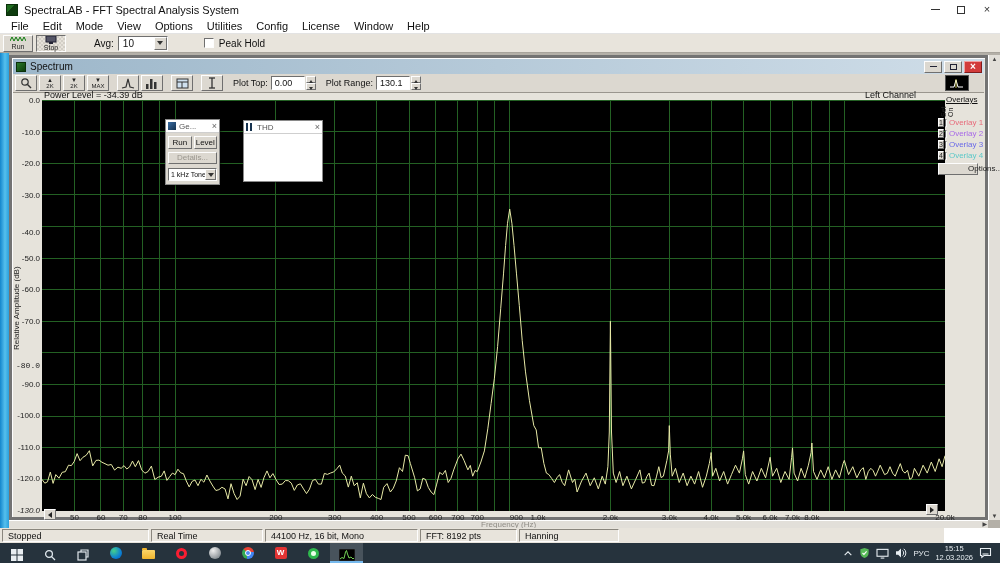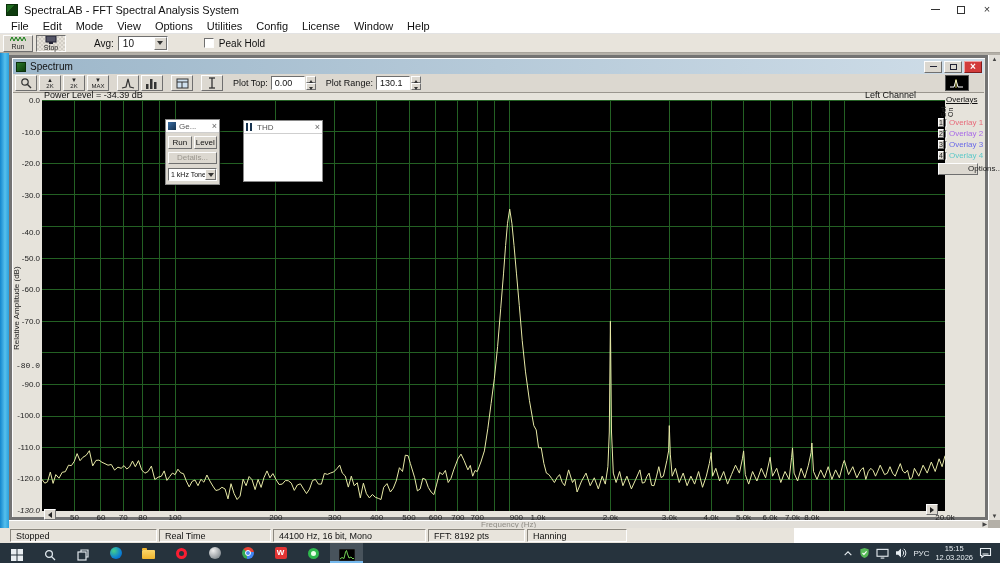--- a/index.html
+++ b/index.html
@@ -126,22 +126,22 @@
   #gen-select{margin:4px 2px 0 2px;height:13px;background:#fff;border:1px solid;
      border-color:#6f6f6f #fdfdfd #fdfdfd #6f6f6f;font-size:7px;display:flex;align-items:center;
      padding-left:2px;position:relative;color:#111;}
   #gen-select .drop-arrow{width:11px;}
   #thd-win{left:243px;top:67px;width:80px;height:62px;background:#fff;}
   #thd-icon{background:linear-gradient(90deg,#16324f 0 30%,#fff 30% 45%,#16324f 45% 75%,#fff 75%);}
   #thd-value{height:47px;display:flex;align-items:center;justify-content:center;
      font-size:21px;color:#000;letter-spacing:-1px;}
 
   
-  #statusbar{position:absolute;left:0;top:528px;width:794px;height:15px;background:#e8e4dc;
-     display:flex;align-items:stretch;font-size:9px;color:#111;padding:1px 10px;}
+  #statusbar{position:absolute;left:0;top:528px;width:944px;height:15px;background:#e8e4dc;
+     display:flex;align-items:stretch;font-size:9px;color:#111;padding:1px 2px;}
   .scell{border:1px solid;border-color:#8a867e #fdfdfd #fdfdfd #8a867e;display:flex;align-items:center;
      padding-left:5px;margin-right:2px;white-space:nowrap;overflow:hidden;}
   .sc0{width:147px;}.sc1{width:112px;}.sc2{width:153px;}.sc3{width:97px;}.sc4{width:100px;}
 
   
   #taskbar{position:absolute;left:0;top:543px;width:1000px;height:20px;background:#26333d;
      display:flex;align-items:center;}
   .tb-btn{width:33px;height:20px;display:flex;align-items:center;justify-content:center;}
   .tb-btn.active{background:rgba(255,255,255,.16);box-shadow:inset 0 -2px 0 #76b9ed;}
   .icon{width:12px;height:12px;display:block;}

